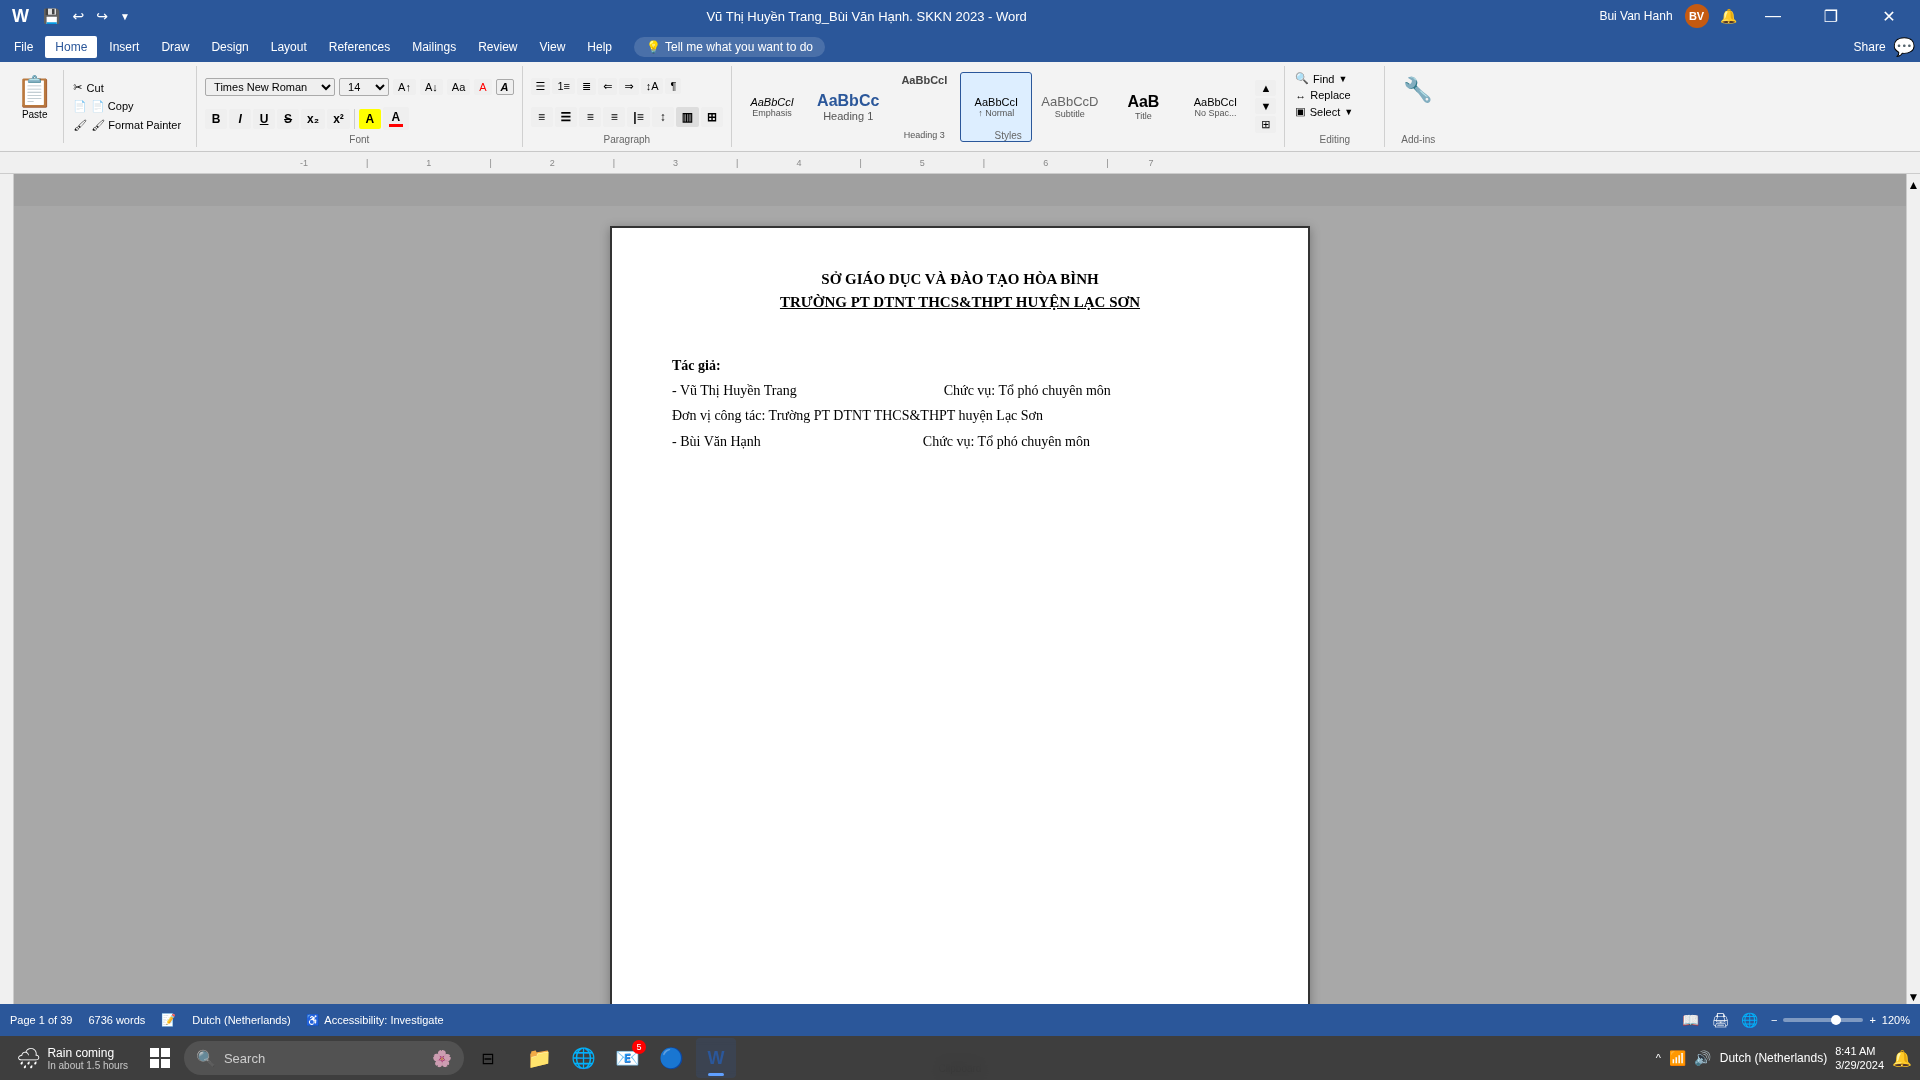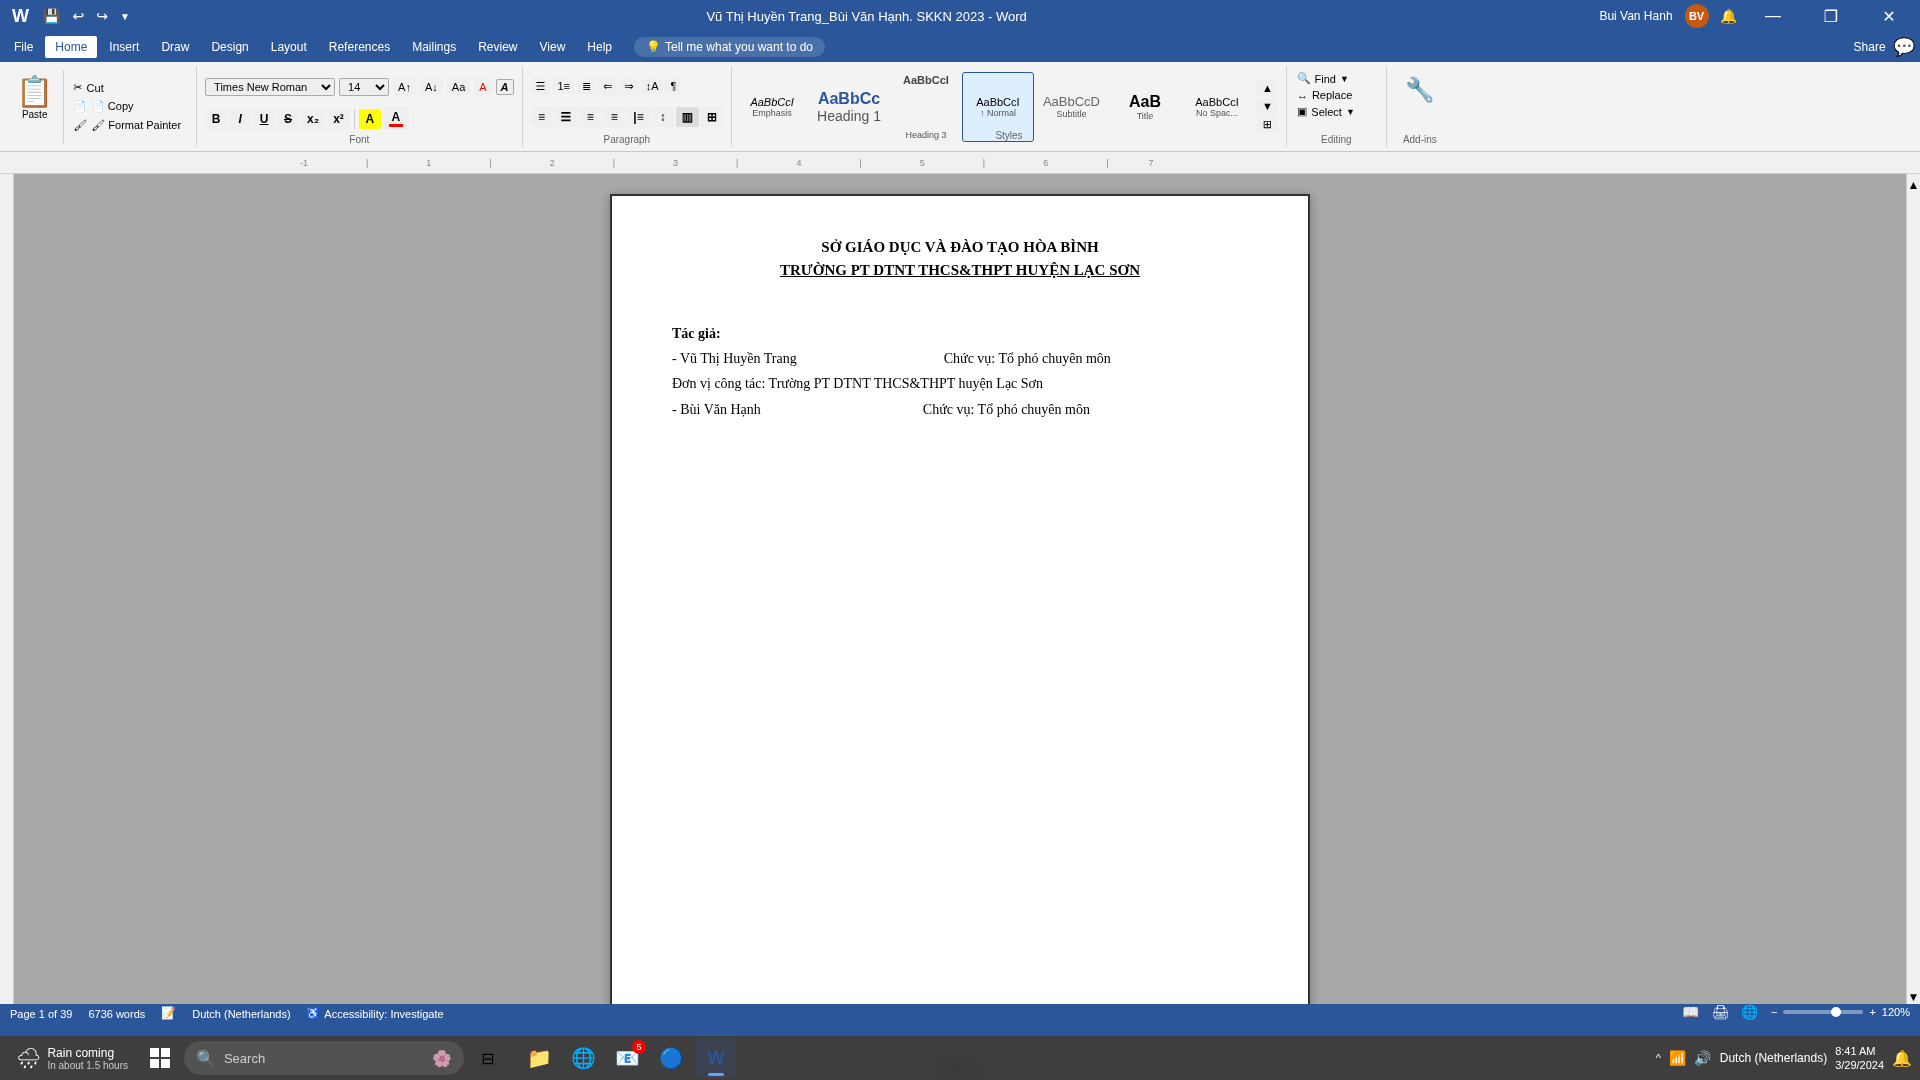--- a/index.html
+++ b/index.html
@@ -125,20 +125,21 @@
     }
 
     
     .doc-area {
       flex: 1;
       overflow-y: auto;
       display: flex;
       justify-content: center;
       padding: 20px 40px;
       background: #a8a8a8;
+      margin-top: 32px;
     }
 
     
     .page {
       width: 700px;
       min-height: 870px;
       background: white;
       box-shadow: 0 2px 10px rgba(0,0,0,0.3);
       padding: 40px 60px;
       border: 2px solid #333;
@@ -183,21 +184,21 @@
       justify-content: flex-start;
       padding-top: 4px;
       gap: 2px;
     }
 
     
     .status-bar {
       height: 22px;
       background: #2b579a;
       display: flex;
-      align-items: flex-end;
+      align-items: center;
       padding: 16px 10px;
       gap: 16px;
       color: white;
       font-size: 11px;
     }
     .status-right { margin-left: auto; display: flex; align-items: center; gap: 12px; }
     .zoom-slider { width: 80px; height: 4px; background: rgba(255,255,255,0.4); border-radius: 2px; position: relative; }
     .zoom-thumb { width: 10px; height: 10px; background: white; border-radius: 50%; position: absolute; top: -3px; left: 60%; }
 
     
@@ -356,21 +357,21 @@
     <div class="ribbon-group-label">Paragraph</div>
   </div>
 
   <div class="ribbon-group" style="flex-direction:row; align-items:center; min-width:480px; padding:4px 4px; position:relative;">
     <div class="style-item">
       <span style="font-size:11px; font-style:italic;">AaBbCcI</span>
       <span style="font-size:9px;color:#555;">Emphasis</span>
     </div>
     <div class="style-item">
       <span style="font-size:16px; color:#2b579a; font-weight:bold;">AaBbCc</span>
-      <span style="font-size:14px;color:#555;">Heading 1</span>
+      <span style="font-size:11px;color:#555;">Heading 1</span>
     </div>
     <div class="style-item">
       <span style="font-size:11px; color:#444; font-weight:bold;">AaBbCcI</span>
       <span style="font-size:9px;color:#555;margin-top:44px;">Heading 3</span>
     </div>
     <div class="style-item selected">
       <span style="font-size:11px;">AaBbCcI</span>
       <span style="font-size:9px;color:#555;">↑ Normal</span>
     </div>
     <div class="style-item">

